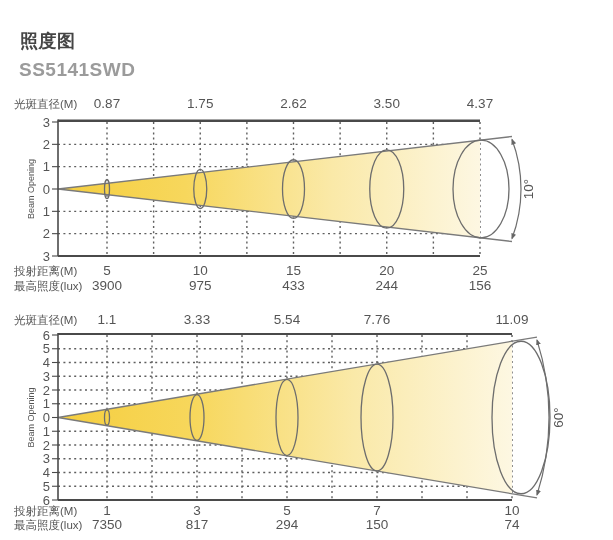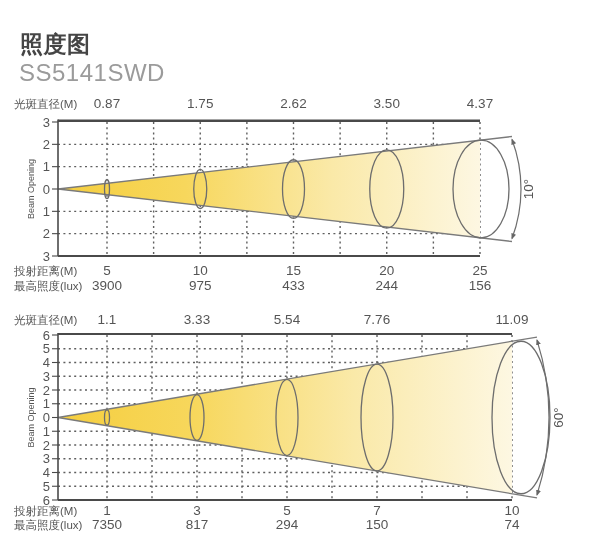--- a/index.html
+++ b/index.html
@@ -3,25 +3,25 @@
 <meta charset="utf-8">
 <style>
   html,body{margin:0;padding:0;}
   body{
     width:613px;height:540px;background:#ffffff;position:relative;
     font-family:"Liberation Sans","DejaVu Sans",sans-serif;
     overflow:hidden;
   }
   .page-title{
     position:absolute;left:20px;top:29px;
-    font-size:23px;font-weight:600;color:#454545;letter-spacing:0.5px;
+    font-size:18px;font-weight:600;color:#454545;letter-spacing:0.5px;
   }
   .page-subtitle{
     position:absolute;left:19px;top:59px;
-    font-size:24px;font-weight:400;color:#9b9b9b;letter-spacing:0.5px;
+    font-size:19px;font-weight:700;color:#9b9b9b;letter-spacing:0.5px;
   }
   svg text{font-family:"Liberation Sans","DejaVu Sans",sans-serif;}
 </style>
 </head>
 <body>
 
 
 
 <div class="page-title">照度图</div>
 <div class="page-subtitle">SS5141SWD</div>

